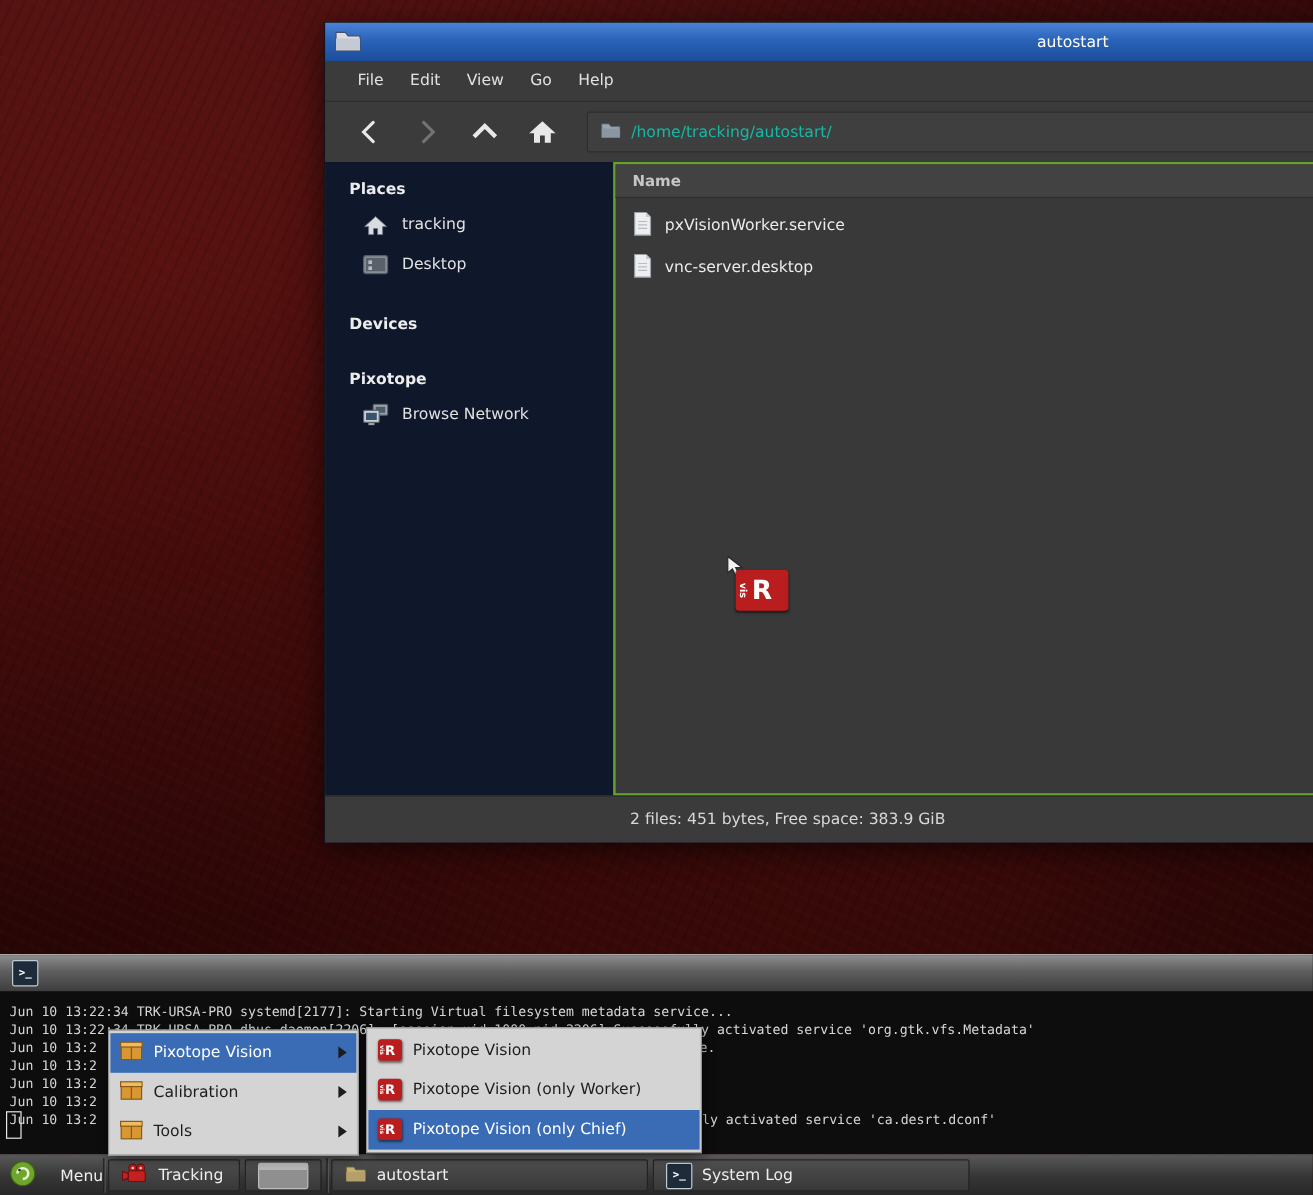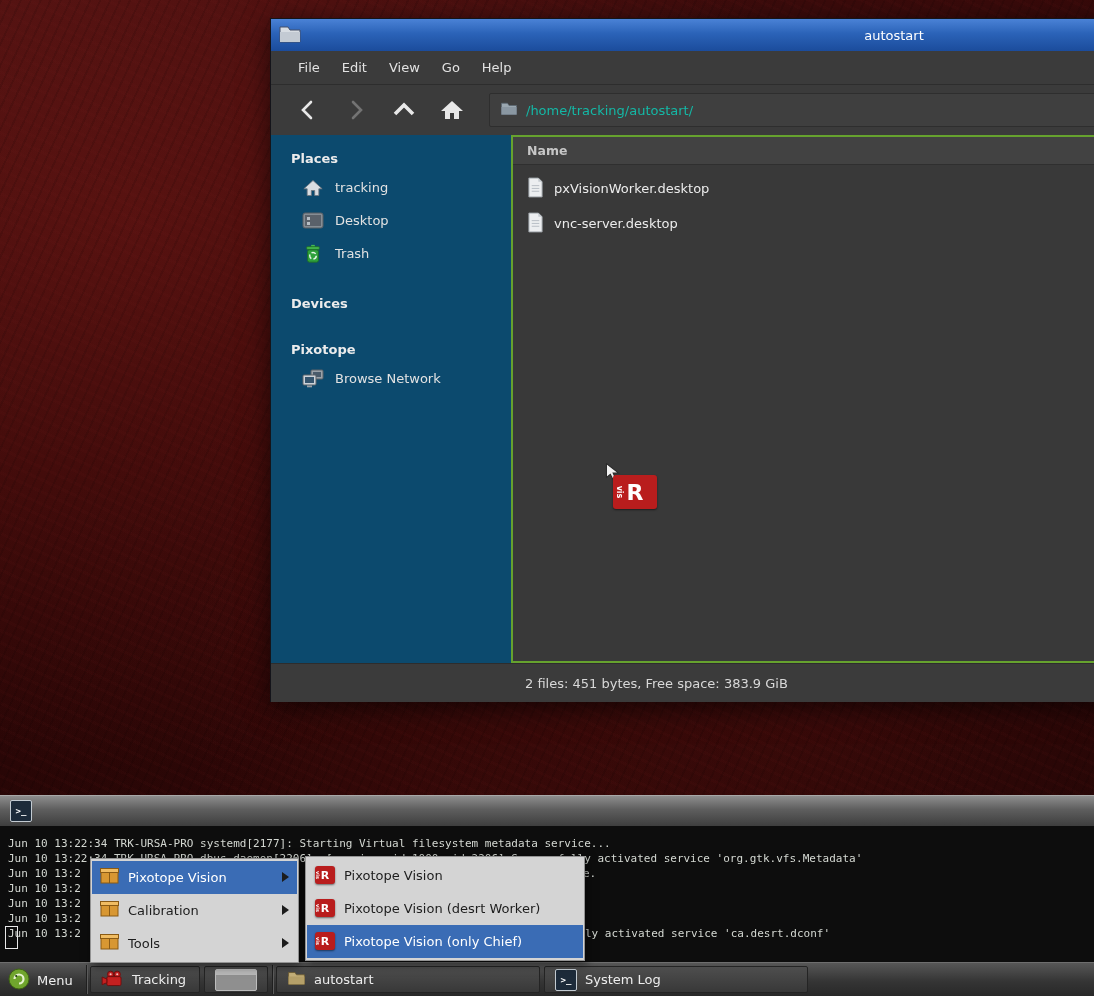--- a/index.html
+++ b/index.html
@@ -24,21 +24,21 @@
   #fm-menubar{left:0;top:32px;right:0;height:33px;background:#3b3b3b;
       border-bottom:1px solid #2d2d2d;display:flex;align-items:center;padding-left:16px;}
   .mb-item{padding:0 11px;font-size:13px;color:#e2e2e2;line-height:33px;}
   #fm-toolbar{left:0;top:66px;right:0;height:50px;background:#3b3b3b;
       border-bottom:1px solid #2d2d2d;display:flex;align-items:center;padding-left:20px;gap:14px;}
   .navbtn{width:34px;height:34px;display:flex;align-items:center;justify-content:center;border-radius:3px;}
   #fm-pathfield{flex:1;height:32px;margin:0 24px 0 6px;background:#3f3f3f;border:1px solid #2e2e2e;
       border-radius:2px;display:flex;align-items:center;gap:8px;padding-left:10px;}
   #fm-path{font-size:13px;color:#14b8a6;}
   
-  #fm-sidebar{left:0;top:116px;width:240px;height:528px;background:#0c4a6e;overflow:hidden;}
+  #fm-sidebar{left:0;top:116px;width:240px;height:528px;background:#0f172a;overflow:hidden;}
   .sb-header{margin:12px 0 0 20px;height:24px;line-height:24px;font-size:13px;font-weight:bold;color:#ececec;}
   .sb-item{height:33px;display:flex;align-items:center;gap:10px;padding-left:30px;color:#e2e2e2;font-size:13px;}
   .sb-item .ico{width:24px;display:flex;justify-content:center;}
   .sb-gap{height:10px;}
   
   #fm-pane{left:240px;top:116px;width:1006px;height:528px;background:#393939;
       border:2px solid #66a22e;box-sizing:border-box;}
   #fm-colheader{height:27px;background:#424242;border-bottom:1px solid #2f2f2f;
       display:flex;align-items:center;padding-left:14px;font-size:12.5px;font-weight:600;color:#c6c6c6;}
   #fm-rows{padding-top:6px;}
@@ -80,21 +80,21 @@
   .mi.hl{background:#3a6cb5;color:#fff;}
   .mi .arrow{margin-left:auto;width:0;height:0;border-left:7px solid #1c1c1c;
       border-top:5px solid transparent;border-bottom:5px solid transparent;}
   
   #taskbar{left:0;top:962px;width:1094px;height:34px;z-index:20;
       background:linear-gradient(#575757,#353535 55%,#282828);border-top:1px solid #6e6e6e;box-sizing:border-box;}
   .tb-btn{position:absolute;top:3px;height:27px;display:flex;align-items:center;gap:8px;
       padding:0 10px;font-size:13px;color:#ededed;background:linear-gradient(#4e4e4e,#383838);
       border:1px solid #242424;border-radius:2px;box-sizing:border-box;}
   #tb-menu{position:absolute;left:0;top:0;height:34px;width:86px;display:flex;align-items:center;
-      gap:7px;padding-left:8px;font-size:13px;color:#f0f0f0;box-sizing:border-box;}
+      gap:7px;padding-left:8px;font-size:13px;color:#f0f0f0;box-sizing:border-box;justify-content:space-between;}
   .tb-sep{position:absolute;top:2px;bottom:2px;width:1px;background:#1f1f1f;box-shadow:1px 0 0 #5c5c5c;}
   #tb-thumb-box{width:44px;height:20px;background:#8f8f8f;border:1px solid #bdbdbd;border-radius:2px;}
   #tb-thumb-box .hd{height:5px;background:#b8b8b8;}
 </style>
 </head>
 <body>
 
 <div id="wallpaper" class="abs"></div>
 
 <div id="fm" class="abs">
@@ -162,31 +162,20 @@
     <div class="sb-item">
       <span class="ico">
         <svg width="22" height="19" viewBox="0 0 22 19">
             <rect x="1" y="2" width="20" height="15" rx="2" fill="#868d94" stroke="#565c63"></rect>
             <rect x="3" y="4" width="16" height="11" fill="#5a616a"></rect>
             <rect x="5" y="6" width="3" height="3" fill="#b7bec5"></rect>
             <rect x="5" y="11" width="3" height="3" fill="#b7bec5"></rect>
           </svg>
       </span>
       <span>Desktop</span>
-    </div>
-    <div class="sb-item">
-      <span class="ico">
-        <svg width="20" height="21" viewBox="0 0 22 22">
-            <rect x="9" y="1.5" width="4" height="2.5" fill="#45b950"></rect>
-            <rect x="4" y="3.5" width="14" height="3" rx="1" fill="#45b950" stroke="#1f6e28"></rect>
-            <rect x="5" y="7" width="12" height="13.5" rx="2" fill="#2fa13c" stroke="#1f6e28"></rect>
-            <circle cx="11" cy="13.5" r="3.6" fill="none" stroke="#e6f5e8" stroke-width="1.6" stroke-dasharray="5 2.4"></circle>
-          </svg>
-      </span>
-      <span>Trash</span>
     </div>
     <div class="sb-gap"></div>
     <div class="sb-header">Devices</div>
     <div class="sb-gap"></div>
     <div class="sb-header">Pixotope</div>
     <div class="sb-item">
       <span class="ico">
         <svg width="22" height="19" viewBox="0 0 22 19">
             <rect x="9" y="1" width="12" height="9" rx="1" fill="#9aa1a8" stroke="#5c6268"></rect>
             <rect x="11" y="3" width="8" height="5" fill="#4a5b6b"></rect>
@@ -205,21 +194,21 @@
       <div class="file-row">
         <span>
           <svg width="17" height="21" viewBox="0 0 18 22">
               <path d="M2 1 H12 L16 5 V21 H2 Z" fill="#eceef0" stroke="#9aa0a6"></path>
               <path d="M12 1 L12 5 H16 Z" fill="#c6cbd0"></path>
               <line x1="5" y1="9" x2="13" y2="9" stroke="#b6bcc2"></line>
               <line x1="5" y1="12" x2="13" y2="12" stroke="#b6bcc2"></line>
               <line x1="5" y1="15" x2="13" y2="15" stroke="#b6bcc2"></line>
             </svg>
         </span>
-        <span>pxVisionWorker.desktop</span>
+        <span>pxVisionWorker.service</span>
       </div>
       <div class="file-row">
         <span>
           <svg width="17" height="21" viewBox="0 0 18 22">
               <path d="M2 1 H12 L16 5 V21 H2 Z" fill="#eceef0" stroke="#9aa0a6"></path>
               <path d="M12 1 L12 5 H16 Z" fill="#c6cbd0"></path>
               <line x1="5" y1="9" x2="13" y2="9" stroke="#b6bcc2"></line>
               <line x1="5" y1="12" x2="13" y2="12" stroke="#b6bcc2"></line>
               <line x1="5" y1="15" x2="13" y2="15" stroke="#b6bcc2"></line>
             </svg>
@@ -304,21 +293,21 @@
         <span class="vis">vis</span>
         <span>R</span>
       </span>
     <span>Pixotope Vision</span>
   </div>
   <div class="mi">
     <span class="px-icon px-small">
         <span class="vis">vis</span>
         <span>R</span>
       </span>
-    <span>Pixotope Vision (desrt Worker)</span>
+    <span>Pixotope Vision (only Worker)</span>
   </div>
   <div class="mi hl">
     <span class="px-icon px-small">
         <span class="vis">vis</span>
         <span>R</span>
       </span>
     <span>Pixotope Vision (only Chief)</span>
   </div>
 </div>
 

